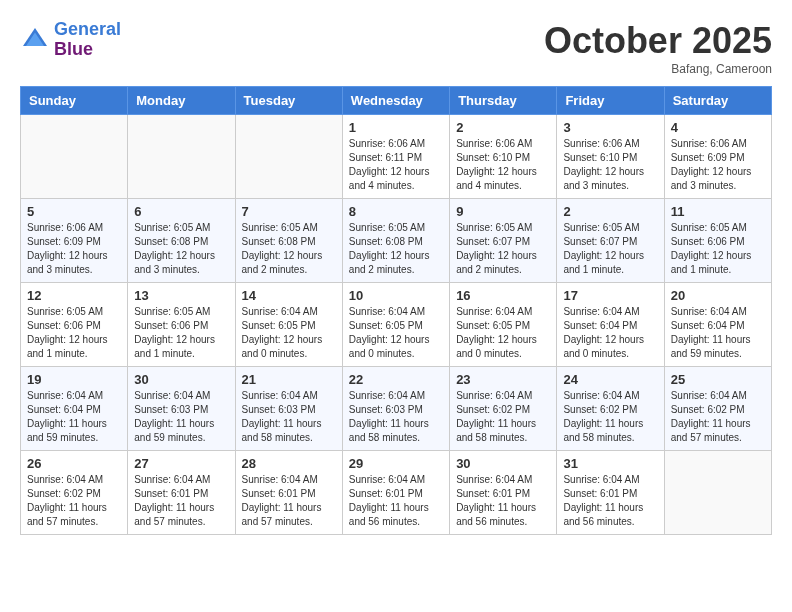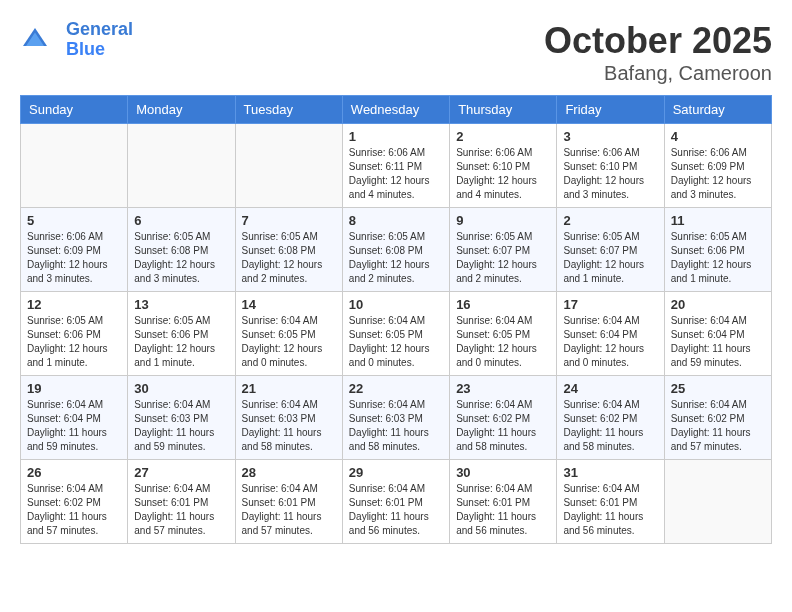--- a/index.html
+++ b/index.html
@@ -22,49 +22,48 @@
       gap: 4px;
     }
     .logo-text {
       font-size: 18px;
       font-weight: bold;
       color: #333;
       line-height: 1.1;
     }
     .logo-text span {
       color: #3a7bd5;
-      margin-left: 12px;
     }
     .logo-icon {
       width: 30px;
       height: 30px;
     }
     .title-block {
       text-align: right;
     }
     .month-title {
       font-size: 36px;
       font-weight: bold;
       color: #333;
       margin-left: 18px;
     }
     .location {
-      font-size: 20px;
+      font-size: 12px;
       color: #555;
     }
     .calendar {
       width: 100%;
       border-collapse: collapse;
       border: 1px solid #ccc;
     }
     .calendar th {
       background-color: #3a7bd5;
       color: #fff;
       font-size: 13px;
-      font-weight: normal;
+      font-weight: bold;
       padding: 6px 8px;
       text-align: left;
       border: 1px solid #5a95e5;
     }
     .calendar td {
       border: 1px solid #ccc;
       vertical-align: top;
       padding: 5px 6px;
       width: 107px;
       min-height: 80px;
@@ -96,21 +95,21 @@
 <body>
 
 <div class="header">
   <div class="logo">
     <svg class="logo-icon" viewBox="0 0 40 40">
       <polygon points="20,4 36,28 4,28" fill="#3a7bd5"></polygon>
       <polygon points="20,10 32,28 8,28" fill="#5aa0f0"></polygon>
     </svg>
     <div class="logo-text">
       <div><span>General</span></div>
-      <div><span style="color:#3b82f6">Blue</span></div>
+      <div><span style="color:#701a75">Blue</span></div>
     </div>
   </div>
   <div class="title-block">
     <div class="month-title">October 2025</div>
     <div class="location">Bafang, Cameroon</div>
   </div>
 </div>
 
 <table class="calendar">
   <thead>

